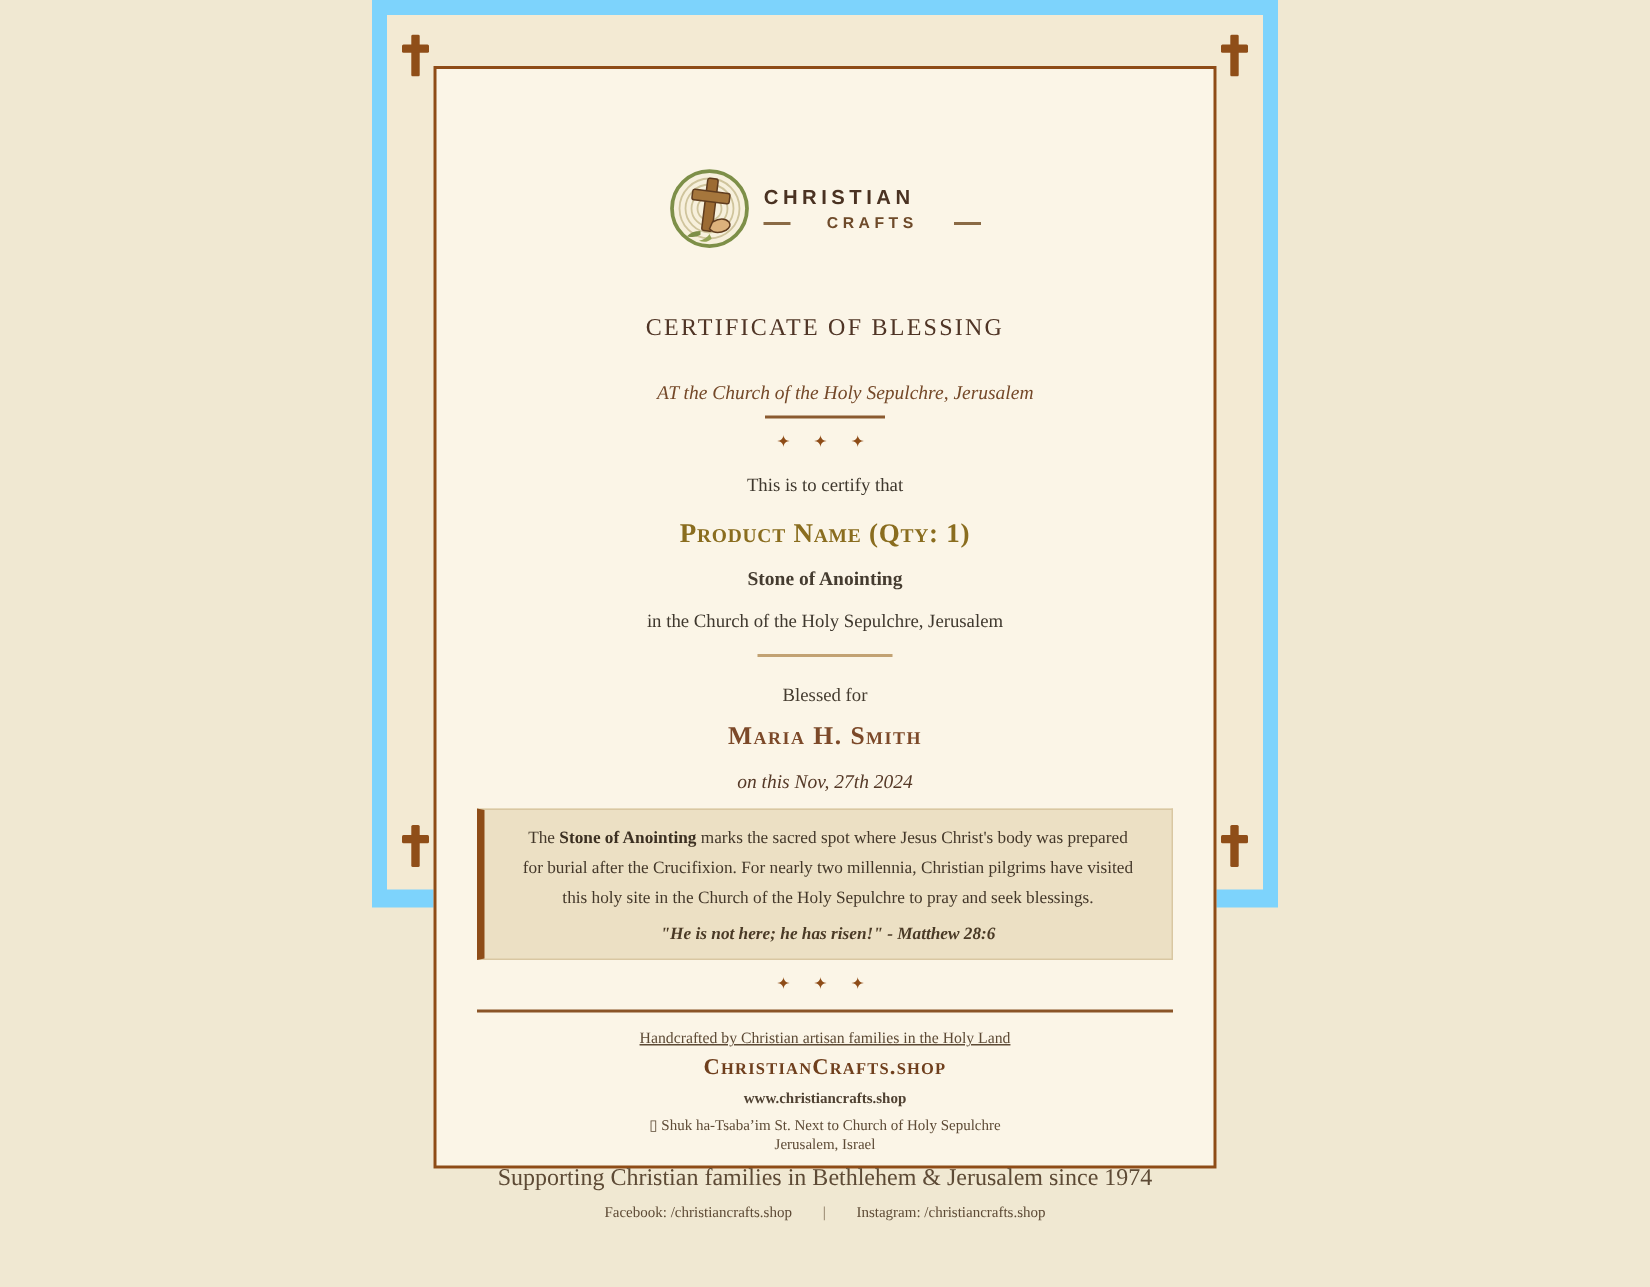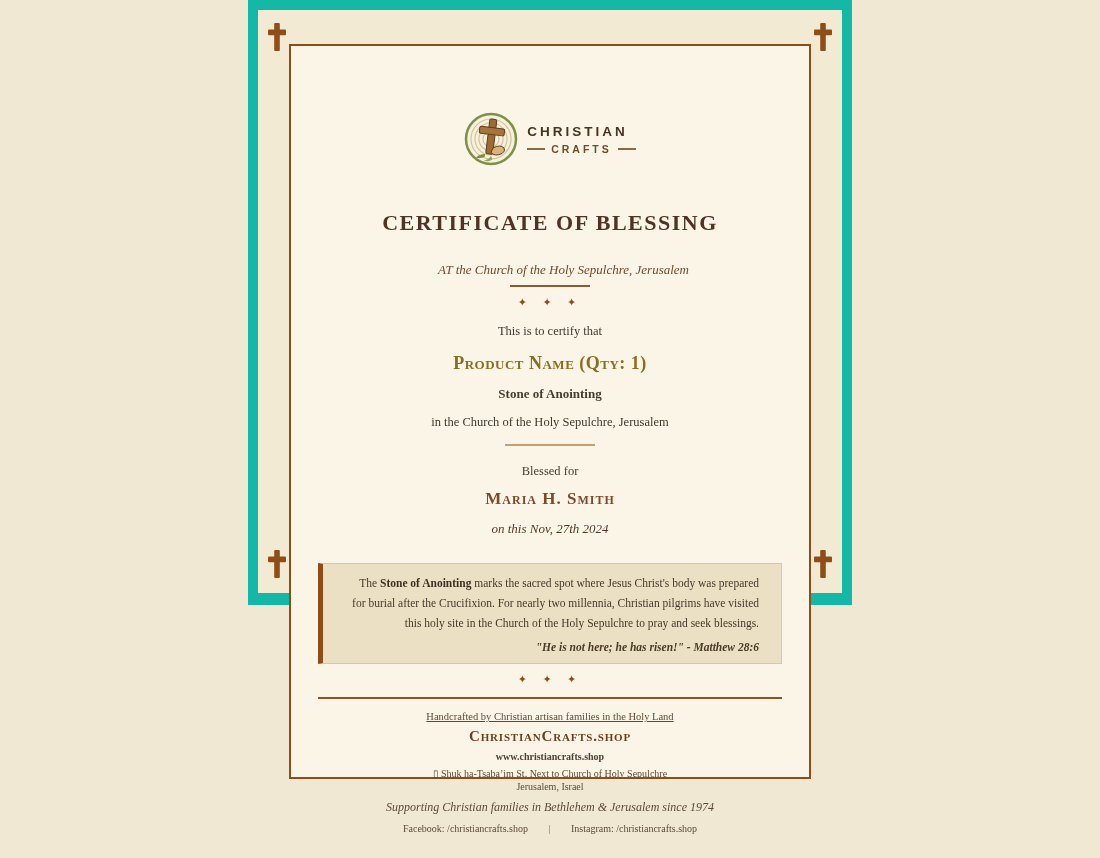--- a/index.html
+++ b/index.html
@@ -1,73 +1,73 @@
 <!DOCTYPE html>
 <html><head>
 <meta charset="utf-8">
 <style>
   html,body{margin:0;padding:0;}
   body{background:#f0e8d2;font-family:"Liberation Serif",serif;}
   .stage{position:relative;width:1100px;height:858px;overflow:hidden;background:#f0e8d2;}
 
-  .frame{position:absolute;left:248px;top:0;width:604px;height:605px;background:#14b8a6;}
+  .frame{position:absolute;left:248px;top:0;width:604px;height:605px;background:#7dd3fc;}
   .mat{position:absolute;left:10px;right:10px;top:10px;bottom:12px;background:#f3ead3;}
 
   .corner-cross{position:absolute;width:18px;height:28px;}
   .corner-cross.tl{left:10px;top:13px;}
   .corner-cross.tr{right:10px;top:13px;}
   .corner-cross.bl{left:10px;bottom:15px;}
   .corner-cross.br{right:10px;bottom:15px;}
 
   .paper{position:absolute;left:31px;top:34px;width:522px;height:735px;background:#fbf5e7;
          border:2px solid #8e4c17;box-sizing:border-box;text-align:center;}
 
   
   .logo{margin-top:66px;display:flex;align-items:center;justify-content:center;gap:9px;}
   .logo-badge{width:54px;height:54px;flex:0 0 auto;}
   .logo-text{text-align:left;}
   .logo-name{font-family:"Liberation Sans",sans-serif;font-weight:bold;font-size:13.5px;
              letter-spacing:3px;color:#4a3222;}
-  .logo-sub{display:flex;align-items:center;gap:6px;margin-top:4px;}
+  .logo-sub{display:flex;align-items:center;gap:24px;margin-top:4px;}
   .logo-dash{width:18px;height:2px;background:#8a6a45;}
   .logo-craft{font-family:"Liberation Sans",sans-serif;font-weight:bold;font-size:10.5px;
               letter-spacing:3px;color:#6e4a2a;}
 
-  .cert-title{margin-top:44px;font-size:22px;font-weight:bold;letter-spacing:1.5px;color:#4f3425;}
+  .cert-title{margin-top:44px;font-size:16px;font-weight:normal;letter-spacing:1.5px;color:#4f3425;}
   .cert-subtitle{margin-top:26px;font-size:13px;font-style:italic;color:#744828;padding-left:27px;}
   .rule-sub{margin:7px auto 0;width:80px;height:2px;background:#8a5a30;}
   .ornament{margin-top:9px;font-size:11px;color:#8e4c17;letter-spacing:6px;
             font-family:"DejaVu Sans",sans-serif;}
 
   .certify{margin-top:15px;font-size:12.5px;color:#3f382e;}
   .product{margin-top:14px;font-size:18px;font-weight:bold;font-variant:small-caps;
            letter-spacing:0.5px;color:#8a6d1f;}
   .blessed{margin-top:17px;font-size:12.5px;font-weight:bold;font-style:italic;color:#3a342c;}
   .stone{margin-top:12px;font-size:13px;font-weight:bold;color:#453c30;}
   .church{margin-top:13px;font-size:12.5px;color:#3f382e;}
   .rule-tan{margin:14px auto 0;width:90px;height:2px;background:#c2a273;}
   .blessed-for{margin-top:18px;font-size:12.5px;color:#453c30;}
   .recipient{margin-top:10px;font-size:17px;font-weight:bold;font-variant:small-caps;
              letter-spacing:1px;color:#7c4929;}
   .date-line{margin-top:12px;font-size:13px;font-style:italic;color:#553927;}
 
-  .info-box{margin:26px auto 0;width:464px;box-sizing:border-box;background:#ece0c4;
-            border:1px solid #d9c7a2;border-left:5px solid #8e4c17;padding:9px 22px 10px;text-align:right;}
+  .info-box{margin:10px auto 0;width:464px;box-sizing:border-box;background:#ece0c4;
+            border:1px solid #d9c7a2;border-left:5px solid #8e4c17;padding:9px 22px 10px;}
   .info-text{font-size:11.5px;line-height:1.75;color:#44382a;}
   .info-text b{color:#3c3022;}
   .info-quote{margin-top:8px;font-size:11.5px;font-weight:bold;font-style:italic;color:#4a3a26;}
 
   .rule-footer{margin:11px auto 0;width:464px;height:2px;background:#8a5427;}
   .handcrafted{margin-top:12px;font-size:10.5px;color:#5d4a35;text-decoration:underline;}
   .brand{margin-top:6px;font-size:15px;font-weight:bold;font-variant:small-caps;
          letter-spacing:0.8px;color:#6f3f1d;}
   .website{margin-top:6px;font-size:10px;font-weight:bold;color:#4f4132;}
   .addr1{margin-top:6px;font-size:10px;color:#5d4a35;}
   .addr2{margin-top:2px;font-size:10px;color:#5d4a35;}
-  .supporting{margin-top:8px;font-size:12px;color:#5d4a35;font-style:italic;}
+  .supporting{margin-top:8px;font-size:16px;color:#5d4a35;}
   .social{margin-top:8px;font-size:10px;color:#5d4a35;}
   .social .sep{margin:0 18px;color:#7d6a52;}
 </style>
 </head>
 <body>
 
 <div class="stage">
   <div class="frame">
     <div class="mat">
 

